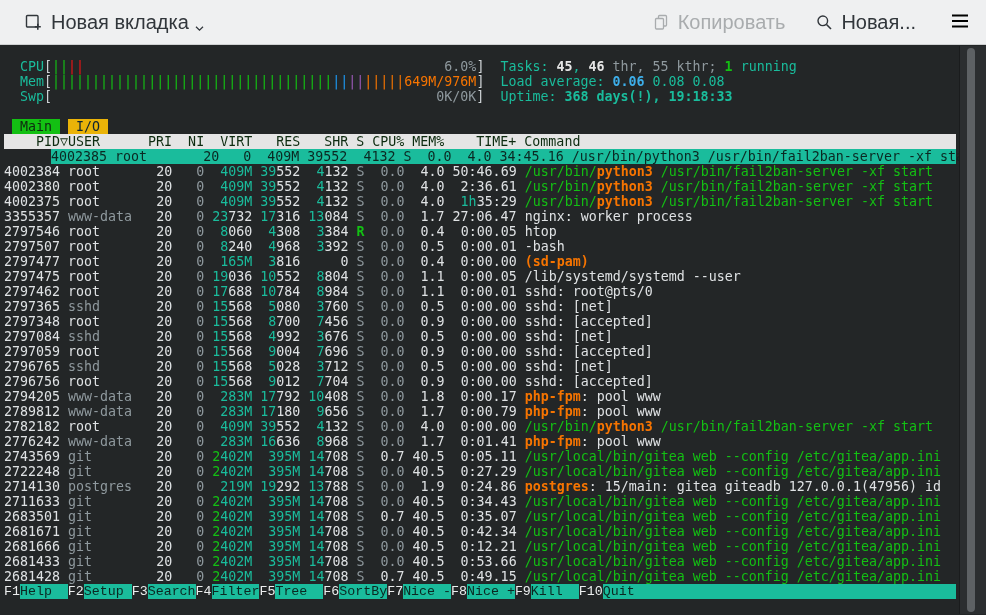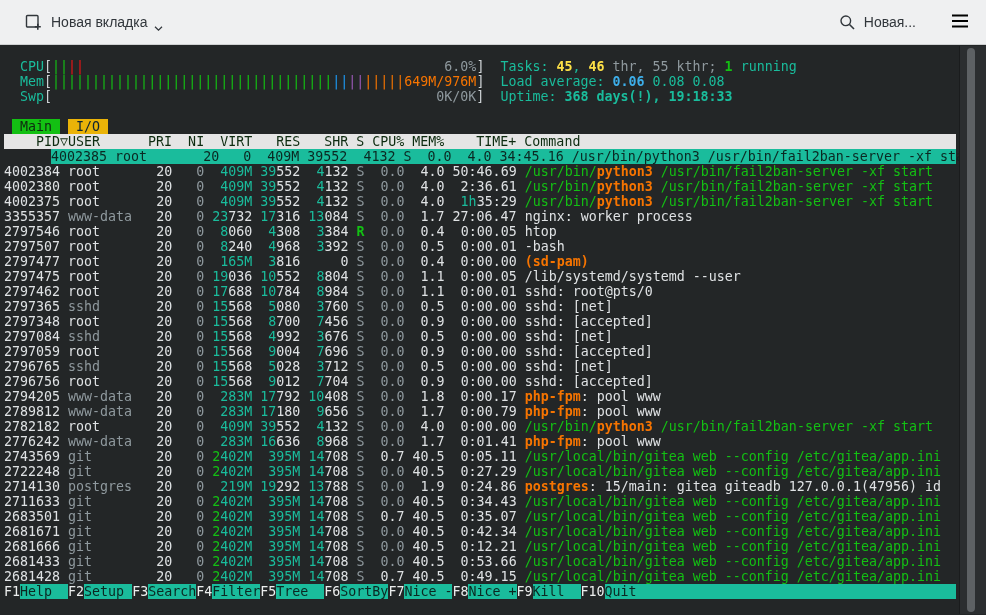--- a/index.html
+++ b/index.html
@@ -1,20 +1,20 @@
 <!DOCTYPE html>
 <html><head>
 <meta charset="utf-8">
 <style>
   html,body{margin:0;padding:0;width:986px;height:615px;overflow:hidden;background:#232627;}
   .window{position:relative;width:986px;height:615px;font-family:"Liberation Sans",sans-serif;}
   
   .toolbar{position:absolute;top:0;left:0;right:0;height:45px;background:#eff0f1;
            border-bottom:1px solid #cfd1d2;display:flex;align-items:center;
-           padding:0 12px 0 18px;box-sizing:border-box;color:#31363b;font-size:14px;}
+           padding:0 12px 0 18px;box-sizing:border-box;color:#31363b;font-size:20px;}
   .tb-btn{display:flex;align-items:center;gap:8px;background:none;border:none;
           font:inherit;color:#31363b;padding:4px 6px;cursor:default;}
   .tb-btn.disabled{color:#a9acae;}
   .tb-btn svg{display:block;}
   .tb-spacer{flex:1;}
   .tb-left{display:flex;align-items:center;gap:22px;}
   .tb-right{display:flex;align-items:center;gap:18px;}
   .chev-sm{transform:translateY(6px);margin-left:-2px;}
   .tb-menu{background:none;border:none;padding:4px;margin-left:6px;}
   
@@ -24,24 +24,24 @@
         padding:14px 0 0 4px;}
   .line{height:15px;white-space:pre;}
   .hdr{background:#e5e5e5;color:#0e2b10;}
   .sel{background:#1abc9c;margin-left:47px;}
   .sel span{color:#0b2822 !important;font-weight:normal !important;}
   .tab-green{background:#13c013;color:#0e2b10;}
   .tab-blue{background:#eab308;color:#0e2333;}
   .c-w{color:#dfe2e4;} .c-d{color:#8f999e;} .c-t{color:#1abc9c;}
   .c-g{color:#13c013;} .c-gb{color:#13c013;font-weight:bold;}
   .c-o{color:#f67400;} .c-ob{color:#f67400;font-weight:bold;}
-  .c-wb{color:#fde047;font-weight:bold;} .c-bb{color:#3daee9;font-weight:bold;}
+  .c-wb{color:#e5e5e5;font-weight:bold;} .c-bb{color:#3daee9;font-weight:bold;}
   .c-tb{color:#1abc9c;font-weight:bold;} .c-r{color:#ed1515;}
   .c-bl{color:#1d99f3;} .c-mg{color:#9b59b6;} .c-br{color:#ced3d6;}
-  .fbar{display:flex;height:15px;white-space:pre;}
+  .fbar{display:flex;height:15px;white-space:pre;font-family:Liberation Mono, monospace;}
   .fseg{display:flex;}
   .fk{color:#eceeee;} .fl{background:#1abc9c;color:#0b2822;}
   .fill{flex:1;}
   
   .sb{position:absolute;top:1px;right:0;bottom:1px;width:26px;border-left:1px solid #1a1c1d;background:#2b2e30;}
   .sb-thumb{position:absolute;top:2px;bottom:2px;left:7px;width:8px;background:#5d6164;border-radius:4px;}
 </style>
 </head>
 <body>
 
@@ -55,20 +55,27 @@
           <path d="M13.8 10.8v6 M10.8 13.8h6" stroke-width="1.6"></path>
         </svg>
         <span>Новая вкладка</span>
         <svg class="chev-sm" width="9" height="7" viewBox="0 0 10 8" fill="none" stroke="currentColor" stroke-width="1.4">
           <path d="M1 2 L5 6 L9 2"></path>
         </svg>
       </button>
     </div>
     <div class="tb-spacer"></div>
     <div class="tb-right">
+      <button class="tb-btn disabled">
+        <svg width="18" height="18" viewBox="0 0 18 18" fill="none" stroke="currentColor" stroke-width="1.3">
+          <rect x="6.5" y="2.5" width="8" height="10.5" rx="1"></rect>
+          <rect x="3.5" y="5.5" width="8" height="10.5" rx="1" fill="#eff0f1"></rect>
+        </svg>
+        <span>Копировать</span>
+      </button>
       <button class="tb-btn">
         <svg width="18" height="18" viewBox="0 0 18 18" fill="none" stroke="currentColor" stroke-width="1.4">
           <circle cx="7.8" cy="7.8" r="4.8"></circle>
           <path d="M11.5 11.5 L16 16" stroke-width="1.6"></path>
         </svg>
         <span>Новая...</span>
       </button>
       <button class="tb-menu">
         <svg width="20" height="16" viewBox="0 0 20 16" stroke="currentColor" stroke-width="2.2">
           <path d="M2 2.5h16 M2 8h16 M2 13.5h16"></path>

